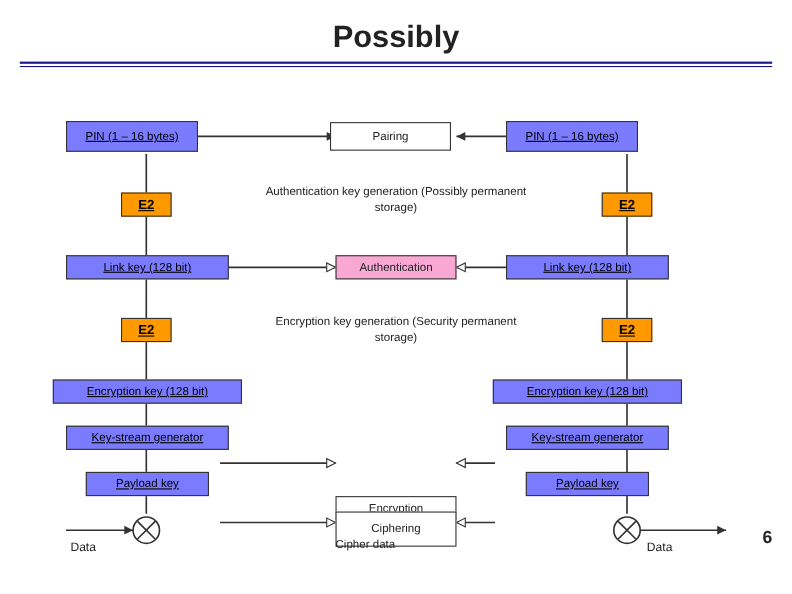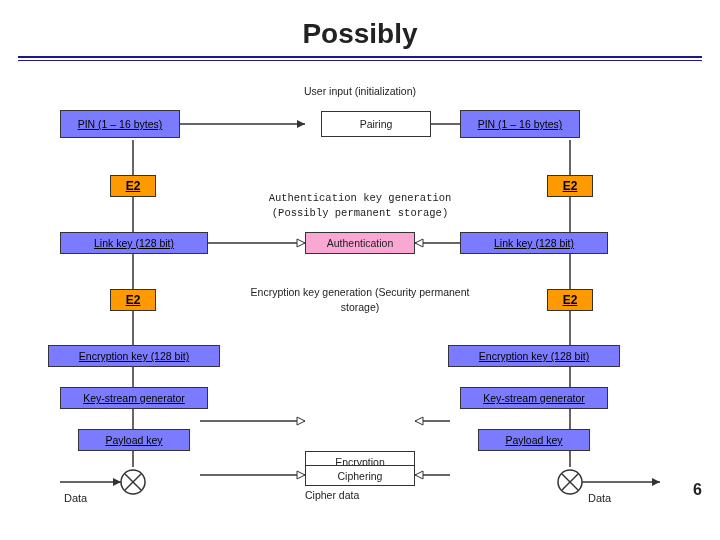--- a/index.html
+++ b/index.html
@@ -158,33 +158,32 @@
     <circle cx="570" cy="415" r="12" fill="#fff" stroke="#333" stroke-width="1.5"></circle>
     <line x1="562" y1="407" x2="578" y2="423" stroke="#333" stroke-width="1.5"></line>
     <line x1="578" y1="407" x2="562" y2="423" stroke="#333" stroke-width="1.5"></line>
 
     <line x1="60" y1="415" x2="121" y2="415" stroke="#333" stroke-width="1.5"></line>
     <polygon points="121,415 113,411 113,419" fill="#333"></polygon>
     <line x1="582" y1="415" x2="660" y2="415" stroke="#333" stroke-width="1.5"></line>
     <polygon points="660,415 652,411 652,419" fill="#333"></polygon>
   </svg>
 
-  <div class="center-label" style="left:280px; top:18px; width:160px;">User input (initialization)</div>
 
   <div class="box box-blue" style="left:60px; top:43px; width:120px; height:28px;">PIN (1 – 16 bytes)</div>
 
   <div class="box box-blue" style="left:460px; top:43px; width:120px; height:28px;">PIN (1 – 16 bytes)</div>
 
-  <div class="center-label" style="left:321px; top:44px; width:110px; height:26px; border:1.5px solid #333; background:#fff; display:flex; align-items:center; justify-content:center;">Pairing</div>
+  <div class="center-label" style="left:300px; top:44px; width:110px; height:26px; border:1.5px solid #333; background:#fff; display:flex; align-items:center; justify-content:center;">Pairing</div>
 
   <div class="box box-orange" style="left:110px; top:108px; width:46px; height:22px;">E2</div>
 
   <div class="box box-orange" style="left:547px; top:108px; width:46px; height:22px;">E2</div>
 
-  <div class="center-label" style="left:240px; top:124px; width:240px; text-align:center; line-height:1.4;font-family:Liberation Mono, monospace;">Authentication key generation
+  <div class="center-label" style="left:240px; top:100px; width:240px; text-align:center; line-height:1.4;">Authentication key generation
 (Possibly permanent storage)</div>
 
   <div class="box box-blue" style="left:60px; top:165px; width:148px; height:22px;">Link key (128 bit)</div>
 
   <div class="box box-blue" style="left:460px; top:165px; width:148px; height:22px;">Link key (128 bit)</div>
 
   <div class="center-label" style="left:305px; top:165px; width:110px; height:22px; border:1.5px solid #333; background:#f9a8d4; display:flex; align-items:center; justify-content:center;">Authentication</div>
 
   <div class="box box-orange" style="left:110px; top:222px; width:46px; height:22px;">E2</div>
 
@@ -200,21 +199,21 @@
   <div class="center-label" style="left:305px; top:344px; width:110px; height:22px; border:1.5px solid #333; background:#fff; display:flex; align-items:center; justify-content:center;margin-top:40px;">Encryption</div>
 
   <div class="box box-blue" style="left:60px; top:320px; width:148px; height:22px;">Key-stream generator</div>
 
   <div class="box box-blue" style="left:460px; top:320px; width:148px; height:22px;">Key-stream generator</div>
 
   <div class="box box-blue" style="left:78px; top:362px; width:112px; height:22px;">Payload key</div>
 
   <div class="box box-blue" style="left:478px; top:362px; width:112px; height:22px;">Payload key</div>
 
-  <div class="center-label" style="left:305px; top:398px; width:110px; height:21px; border:1.5px solid #333; background:#fff; display:flex; align-items:center; justify-content:center;">Ciphering</div>
+  <div class="center-label" style="left:305px; top:398px; width:110px; height:32px; border:1.5px solid #333; background:#fff; display:flex; align-items:center; justify-content:center;">Ciphering</div>
 
   <div class="center-label" style="left:305px; top:422px; width:110px; text-align:left;">Cipher data</div>
 
   <div class="data-label" style="left:64px; top:425px;">Data</div>
 
   <div class="data-label" style="left:588px; top:425px;">Data</div>
 
   <div class="page-num">6</div>
 
 </div>

